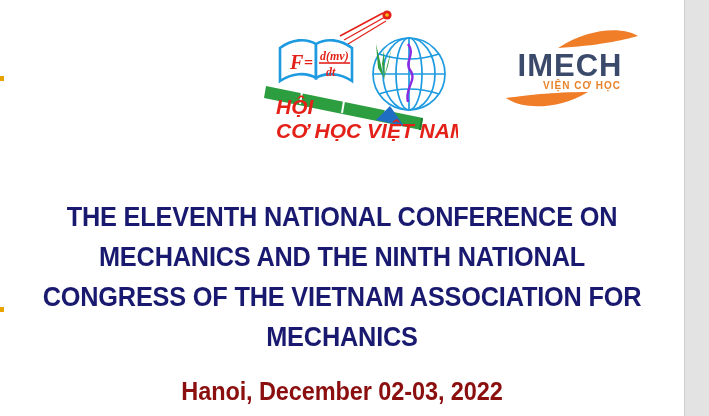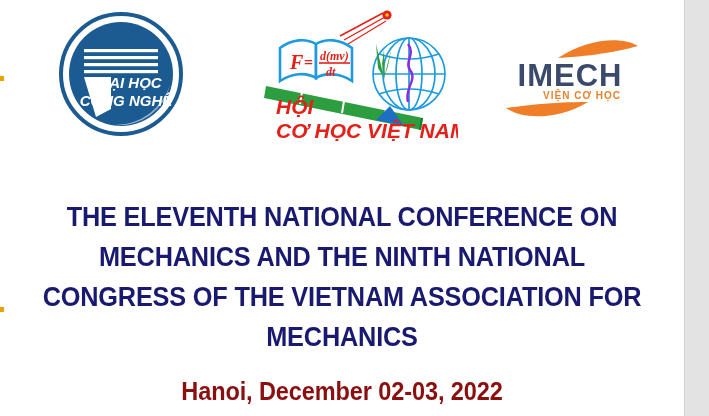--- a/index.html
+++ b/index.html
@@ -69,21 +69,21 @@
     top: 0;
   }
 
   
   .logo-uet { left: 58px; top: 11px; width: 126px; height: 126px; }
 
   
   .logo-vam { left: 258px; top: 6px; width: 200px; height: 136px; }
 
   
-  .logo-imech { left: 496px; top: 28px; width: 150px; height: 100px; }
+  .logo-imech { left: 496px; top: 18px; width: 150px; height: 100px; }
 
   
   .headline {
     position: absolute;
     left: 0;
     top: 197px;
     width: 684px;
     text-align: center;
     color: #191970;
     font-family: "Liberation Sans Narrow", "Liberation Sans", sans-serif;
@@ -116,42 +116,20 @@
 </style>
 </head>
 <body>
 
 <div class="page">
 
   <div class="content">
 
     <div class="logo-strip">
 
-      <div class="logo logo-uet">
-        <svg viewBox="0 0 126 126" width="126" height="126">
-
-          <circle cx="63" cy="63" r="60" fill="#ffffff" stroke="#1B5B92" stroke-width="4"></circle>
-
-          <circle cx="63" cy="63" r="52" fill="#1B5B92"></circle>
-
-          <path d="M 112 74 A 52 52 0 0 1 57 114 A 58 58 0 0 0 112 74 Z" fill="#ffffff" opacity="0.55"></path>
-
-          <g fill="#ffffff">
-            <rect x="26" y="38" width="74" height="3.2"></rect>
-            <rect x="26" y="45" width="74" height="3.2"></rect>
-            <rect x="26" y="52" width="74" height="3.2"></rect>
-            <rect x="26" y="59" width="74" height="3.2"></rect>
-          </g>
-
-          <path d="M 26 66 L 53 66 L 53 98 L 38 106 Z" fill="#ffffff"></path>
-
-          <text x="72" y="77" fill="#ffffff" font-family="'Liberation Sans', sans-serif" font-size="15" font-weight="bold" font-style="italic" text-anchor="middle">ĐẠI HỌC</text>
-          <text x="68" y="95" fill="#ffffff" font-family="'Liberation Sans', sans-serif" font-size="15" font-weight="bold" font-style="italic" text-anchor="middle">CÔNG NGHỆ</text>
-        </svg>
-      </div>
 
       <div class="logo logo-vam">
         <svg viewBox="0 0 200 136" width="200" height="136">
 
           <g stroke="#E32119" fill="none">
             <path d="M 82 30 L 125 7" stroke-width="1.6"></path>
             <path d="M 86 34 L 127 11" stroke-width="1.4"></path>
             <path d="M 90 38 L 128 15" stroke-width="1.2"></path>
           </g>
           <circle cx="129" cy="9" r="4.6" fill="#E32119"></circle>

